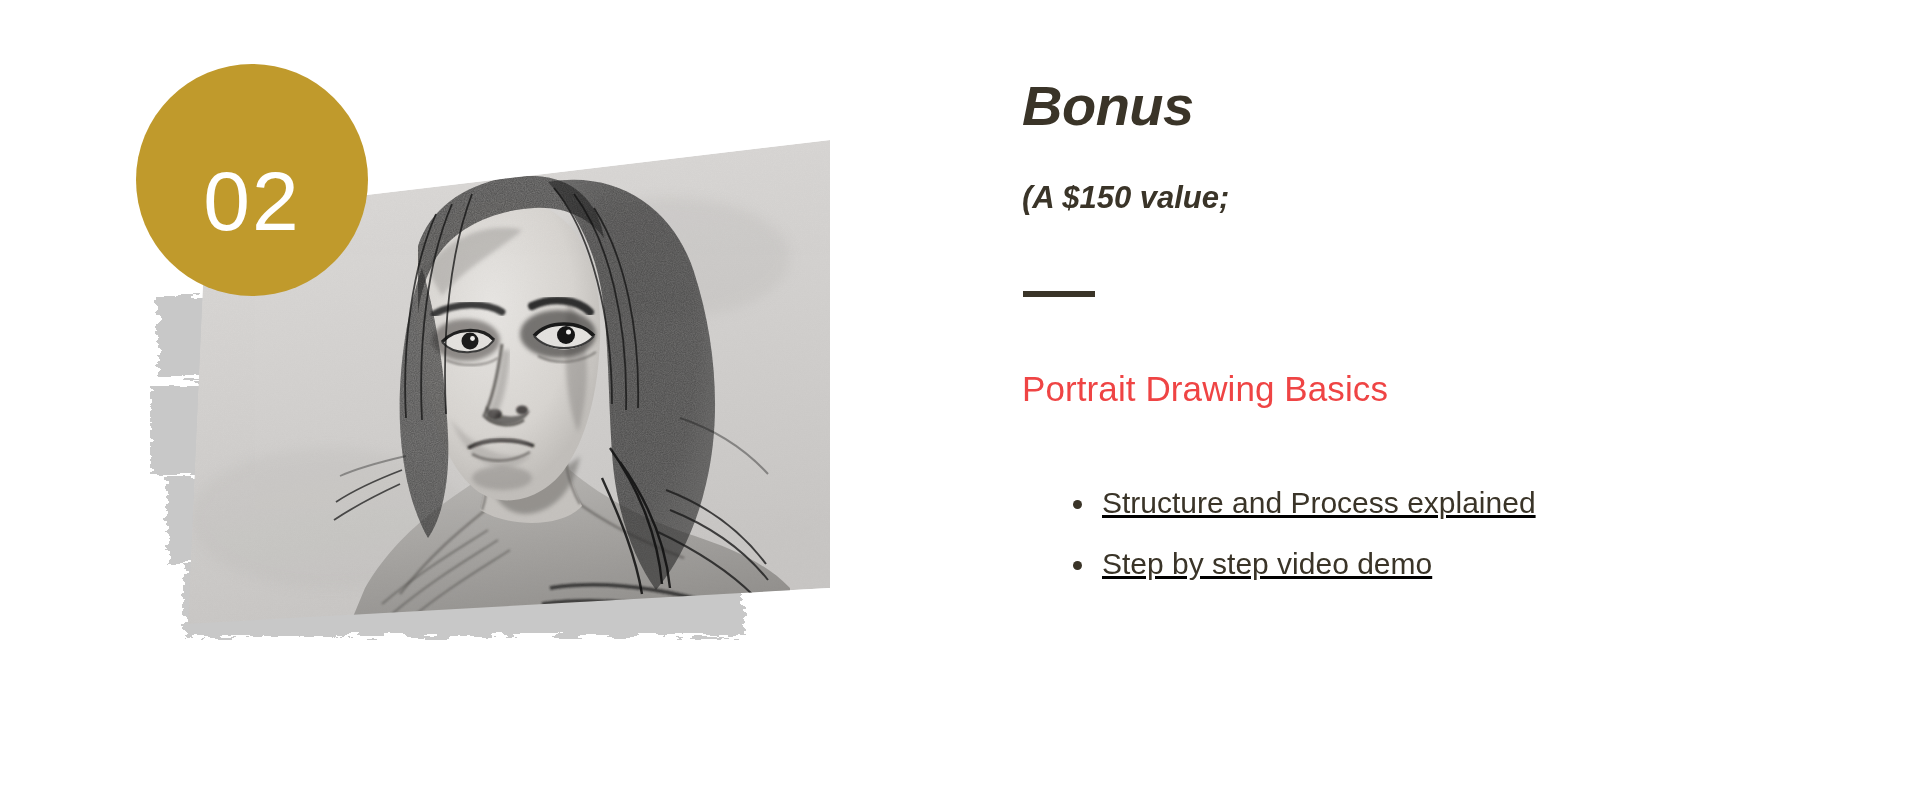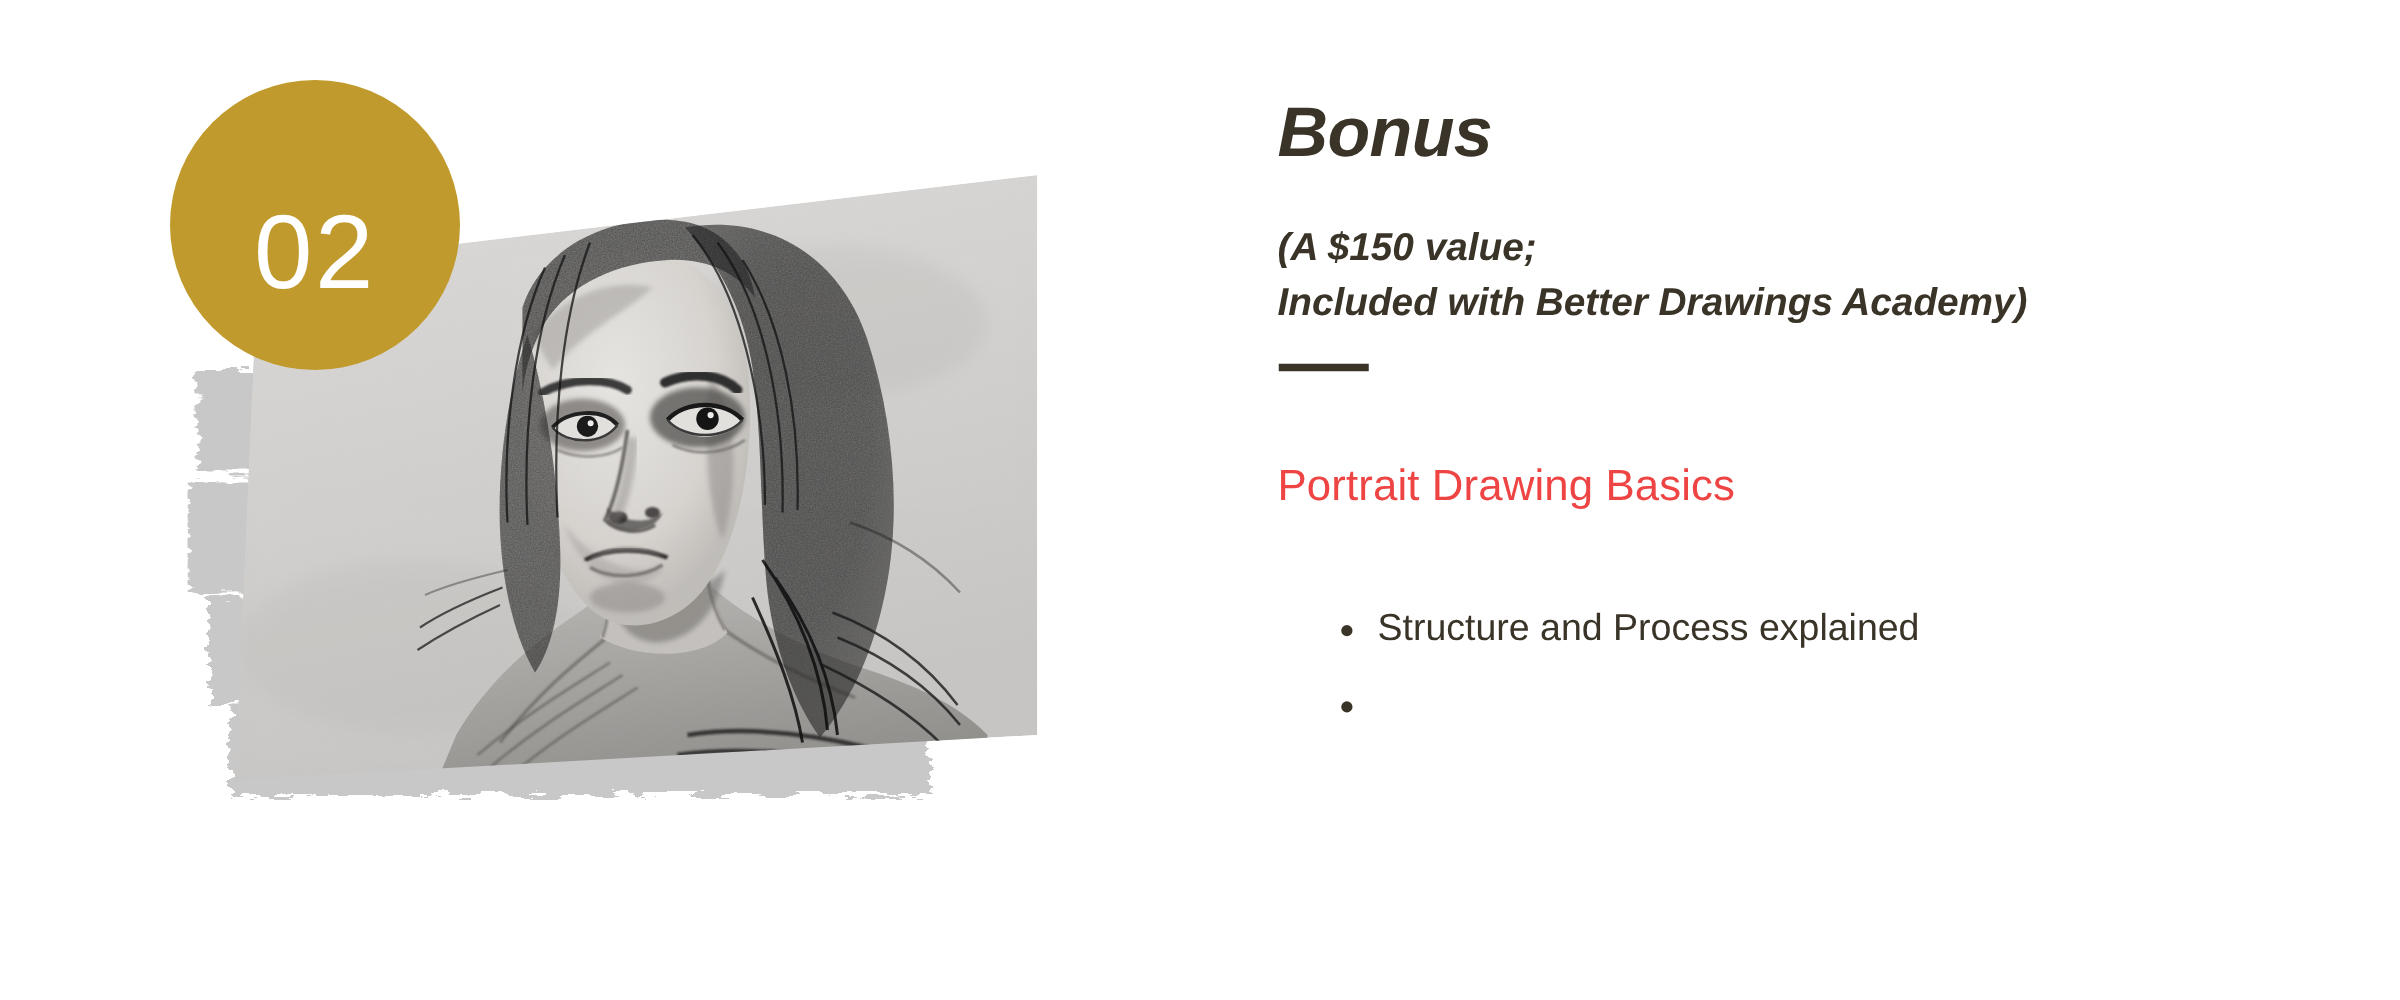--- a/index.html
+++ b/index.html
@@ -119,20 +119,21 @@
     line-height: 1.2;
   }
 
   #feature-list {
     position: absolute;
     top: 488px;
     left: 33px;
     margin: 0;
     padding: 0;
     list-style: none;
+    text-decoration: underline;
   }
   #feature-list li {
     position: relative;
     padding-left: 47px;
     font-size: 30px;
     font-weight: 400;
     color: #3a3428;
     line-height: 1;
     margin-bottom: 31px;
   }
@@ -348,30 +349,30 @@
       <span class="badge-text">02</span>
     </div>
   </div>
 
   <div id="content-panel">
 
     <div id="bonus-title">Bonus</div>
 
     <div id="value-note">
       <span class="note-line">(A $150 value;</span>
-      <span class="note-line">Included with Better Drawings Academy)</span>
     </div>
 
     <div id="divider"></div>
 
     <div id="section-heading">Portrait Drawing Basics</div>
 
     <ul id="feature-list">
       <li>
         <span class="bullet-dot"></span>
         <span>Structure and Process explained</span>
       </li>
       <li>
         <span class="bullet-dot"></span>
+        <span>Step by step video demo</span>
       </li>
     </ul>
   </div>
 </div>
 
 </body></html>

